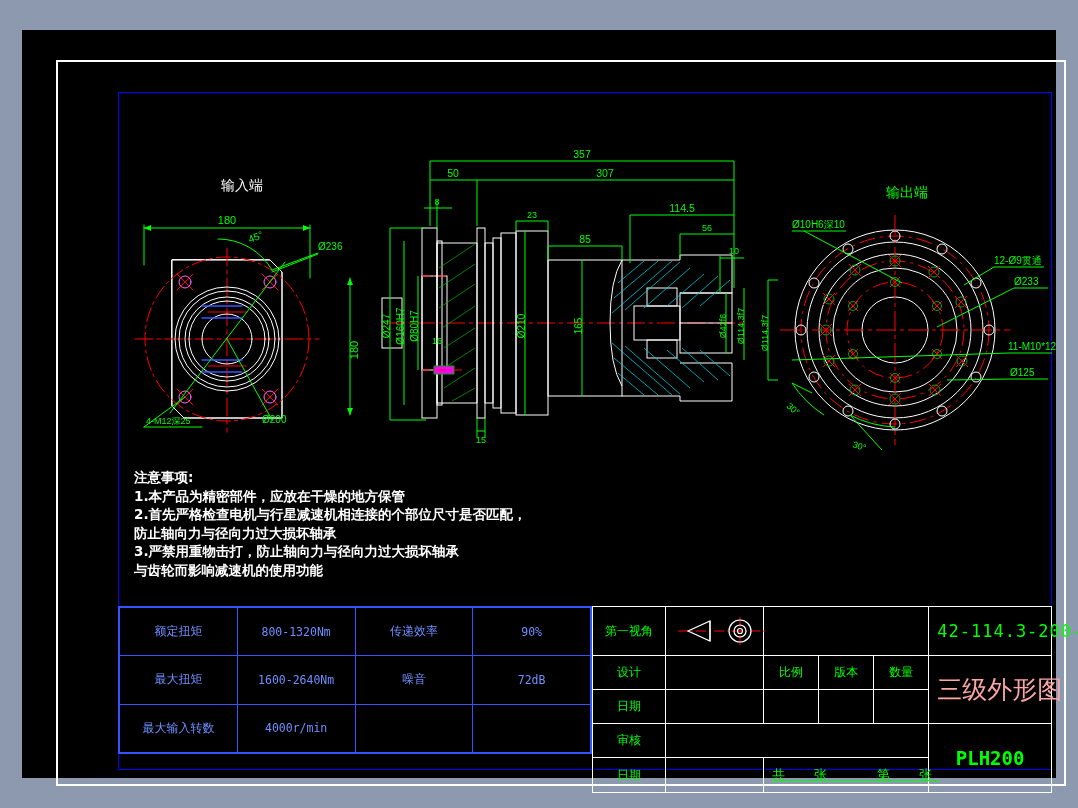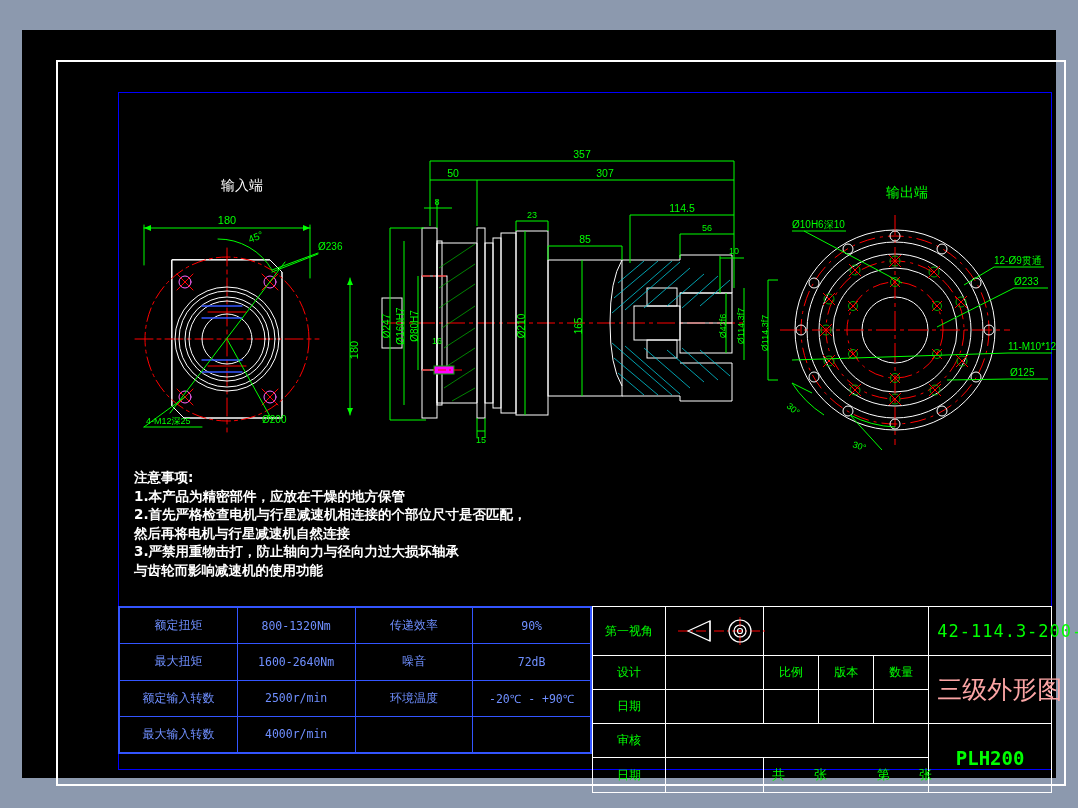--- a/index.html
+++ b/index.html
@@ -18,21 +18,21 @@
   #spectable table{border-collapse:collapse;width:100%;height:100%;table-layout:fixed;}
   #spectable td{border:1px solid #3355ff;color:#6f8fff;font-size:12px;text-align:center;font-family:"DejaVu Sans",sans-serif;white-space:nowrap;padding:0;}
   #spectable td.val{font-family:"DejaVu Sans Mono",monospace;font-size:11.5px;}
   
   #titleblock{position:absolute;left:570px;top:576px;width:460px;height:148px;box-sizing:border-box;}
   #titleblock table{border-collapse:collapse;width:100%;height:100%;table-layout:fixed;}
   #titleblock td{border:1px solid #ffffff;color:#00ff00;font-size:12px;text-align:center;font-family:"DejaVu Sans",sans-serif;padding:8px;white-space:nowrap;}
   #titleblock td.bigcode{color:#00ff00;font-size:17px;font-family:"DejaVu Sans Mono",monospace;letter-spacing:1px;}
   #titleblock td.bigname{color:#fca5a5;font-size:25px;}
   #titleblock td.model{color:#00ff00;font-size:19px;font-family:"DejaVu Sans Mono",monospace;font-weight:bold;}
-  #titleblock td.sheets{font-size:13px;letter-spacing:8px;}
+  #titleblock td.sheets{font-size:13px;letter-spacing:8px;text-decoration:underline;}
 </style>
 </head>
 <body>
 
 <div id="sheet">
   <div id="whiteframe"></div>
   <div id="blueframe"></div>
 
   <div class="cad" style="left:100px;top:140px;">
     <svg width="250" height="290" viewBox="0 0 250 290">
@@ -401,44 +401,38 @@
         <text x="24" y="232" font-size="9" transform="rotate(40 24 232)">30°</text>
         <text x="90" y="272" font-size="9" transform="rotate(18 90 272)">30°</text>
         <text x="6" y="158" font-size="9" font-family="DejaVu Sans Mono, monospace" text-anchor="middle" transform="rotate(-90 6 158)">Ø114.3f7</text>
       </g>
     </svg>
   </div>
 
   <div class="notes"><span>注意事项:</span>
 <span>1.本产品为精密部件，应放在干燥的地方保管</span>
 <span>2.首先严格检查电机与行星减速机相连接的个部位尺寸是否匹配，</span>
-<span>然后再将电机与行星减速机自然连接</span>
+<span>防止轴向力与径向力过大损坏轴承</span>
 <span>3.严禁用重物击打，防止轴向力与径向力过大损坏轴承</span>
 <span>与齿轮而影响减速机的使用功能</span></div>
 
   <div id="spectable">
     <table>
       <tbody>
         <tr>
           <td>额定扭矩</td>
           <td class="val">800-1320Nm</td>
           <td>传递效率</td>
           <td class="val">90%</td>
         </tr>
         <tr>
           <td>最大扭矩</td>
           <td class="val">1600-2640Nm</td>
           <td>噪音</td>
           <td class="val">72dB</td>
-        </tr>
-        <tr>
-          <td>额定输入转数</td>
-          <td class="val">2500r/min</td>
-          <td>环境温度</td>
-          <td class="val">-20℃ - +90℃</td>
         </tr>
         <tr>
           <td>最大输入转数</td>
           <td class="val">4000r/min</td>
           <td></td>
           <td class="val"></td>
         </tr>
       </tbody>
     </table>
   </div>

